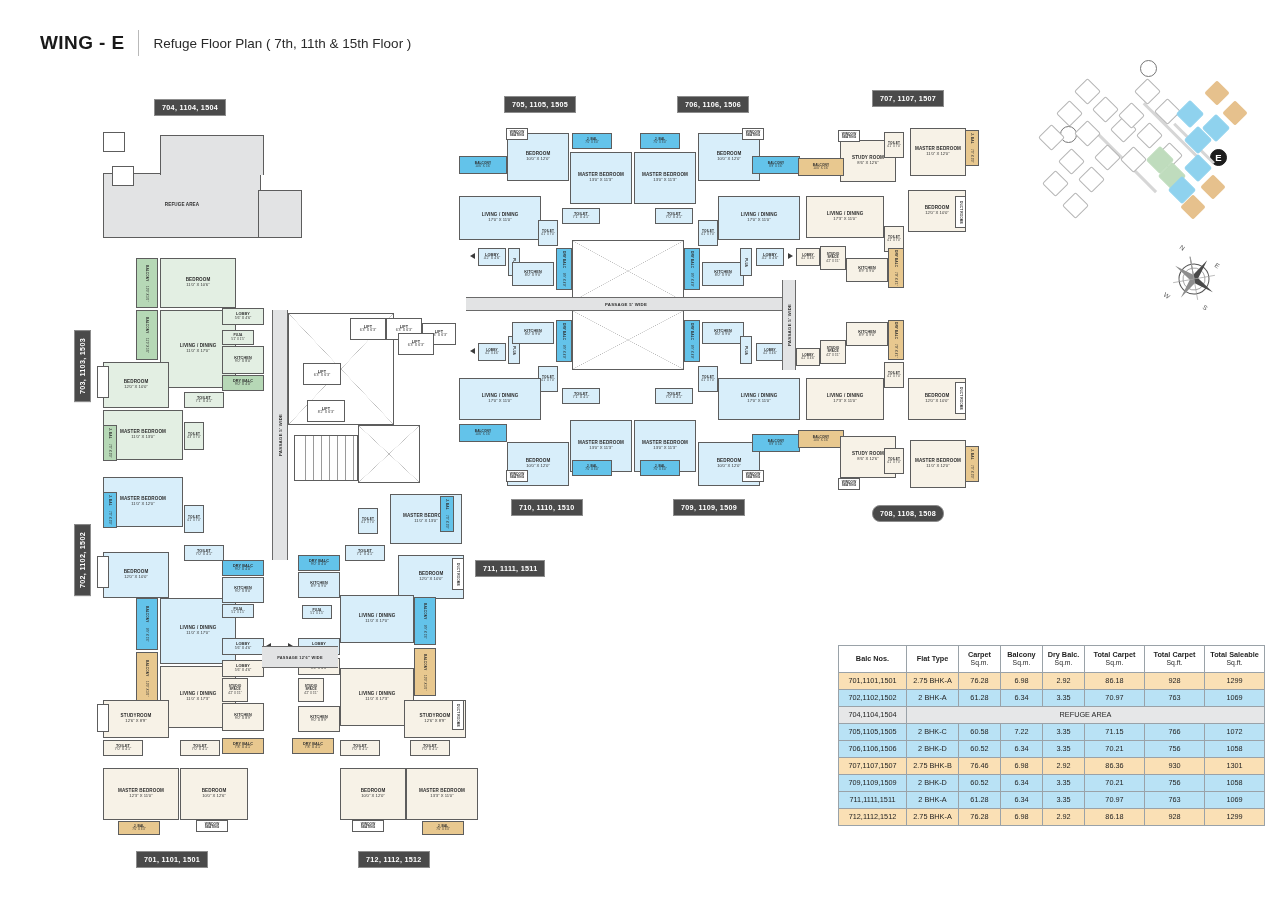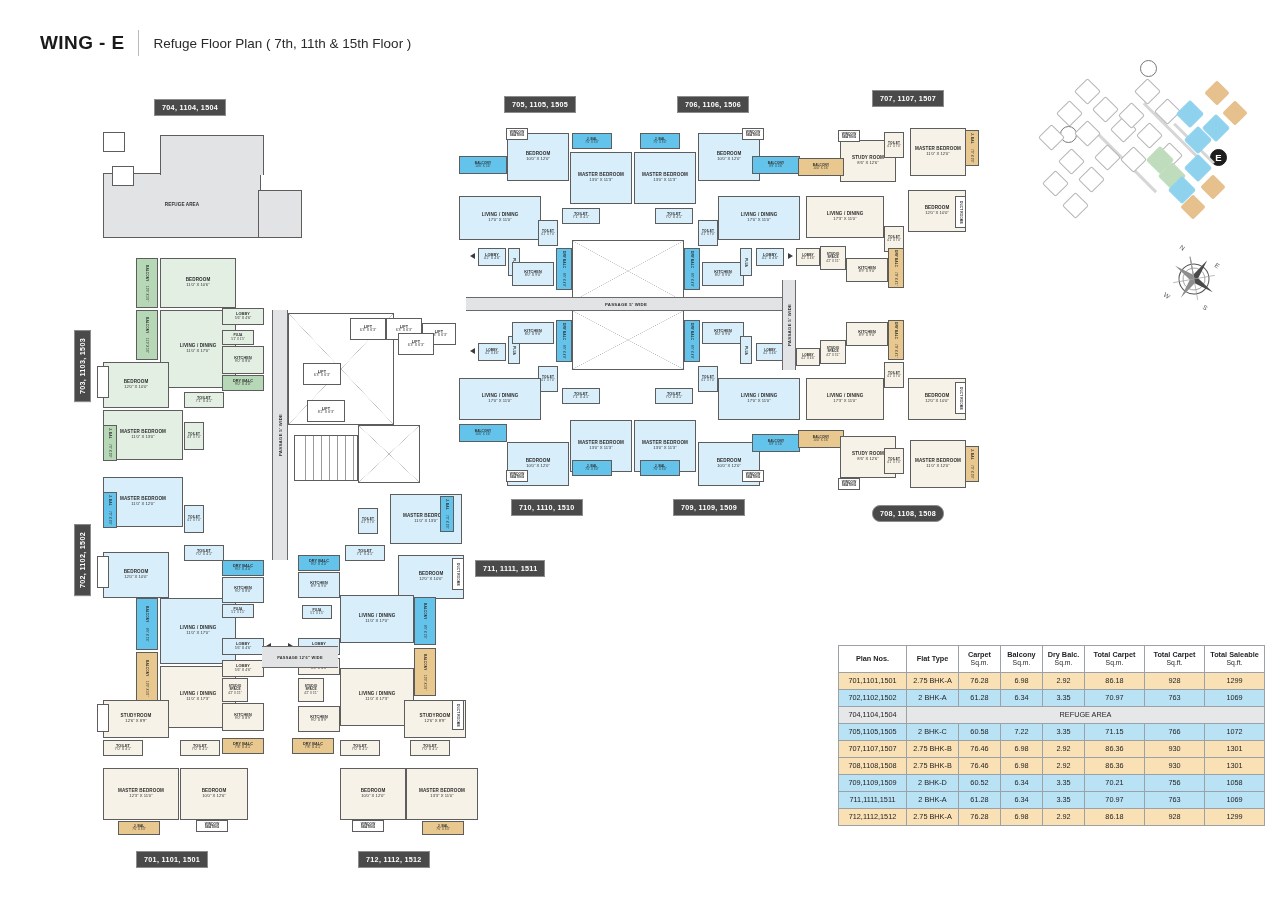--- a/index.html
+++ b/index.html
@@ -893,21 +893,21 @@
     <div class="cl" style="left:17px; top:-4px; transform:rotate(35deg);">N</div>
     <div class="cl" style="left:52px; top:14px; transform:rotate(35deg);">E</div>
     <div class="cl" style="left:40px; top:56px; transform:rotate(35deg);">S</div>
     <div class="cl" style="left:1px; top:44px; transform:rotate(35deg);">W</div>
   </div>
 
   <table id="spec-table">
     <thead>
       <tr>
         <th class="c-flat">
-          <span>Plan Nos.</span>
+          <span>Balc Nos.</span>
         </th>
         <th class="c-type">
           <span>Flat Type</span>
         </th>
         <th class="c-num">
           <span>Carpet</span>
           <span class="sub">Sq.m.</span>
         </th>
         <th class="c-num">
           <span>Balcony</span>
@@ -959,32 +959,32 @@
         <tr class="r-blue">
           <td class="c-flat">705,1105,1505</td>
           <td class="c-type">2 BHK-C</td>
           <td class="c-num">60.58</td>
           <td class="c-num">7.22</td>
           <td class="c-num">3.35</td>
           <td class="c-tot">71.15</td>
           <td class="c-tot">766</td>
           <td class="c-tot">1072</td>
         </tr>
+        <tr class="r-blue">
+          <td class="c-flat">706,1106,1506</td>
+          <td class="c-type">2 BHK-D</td>
+          <td class="c-num">60.52</td>
+          <td class="c-num">6.34</td>
+          <td class="c-num">3.35</td>
+          <td class="c-tot">70.21</td>
+          <td class="c-tot">756</td>
+          <td class="c-tot">1058</td>
+        </tr>
         <tr class="r-tan">
           <td class="c-flat">707,1107,1507</td>
-          <td class="c-type">2.75 BHK-B</td>
-          <td class="c-num">76.46</td>
-          <td class="c-num">6.98</td>
-          <td class="c-num">2.92</td>
-          <td class="c-tot">86.36</td>
-          <td class="c-tot">930</td>
-          <td class="c-tot">1301</td>
-        </tr>
-        <tr class="r-tan">
-          <td class="c-flat">708,1108,1508</td>
           <td class="c-type">2.75 BHK-B</td>
           <td class="c-num">76.46</td>
           <td class="c-num">6.98</td>
           <td class="c-num">2.92</td>
           <td class="c-tot">86.36</td>
           <td class="c-tot">930</td>
           <td class="c-tot">1301</td>
         </tr>
         <tr class="r-blue">
           <td class="c-flat">709,1109,1509</td>

